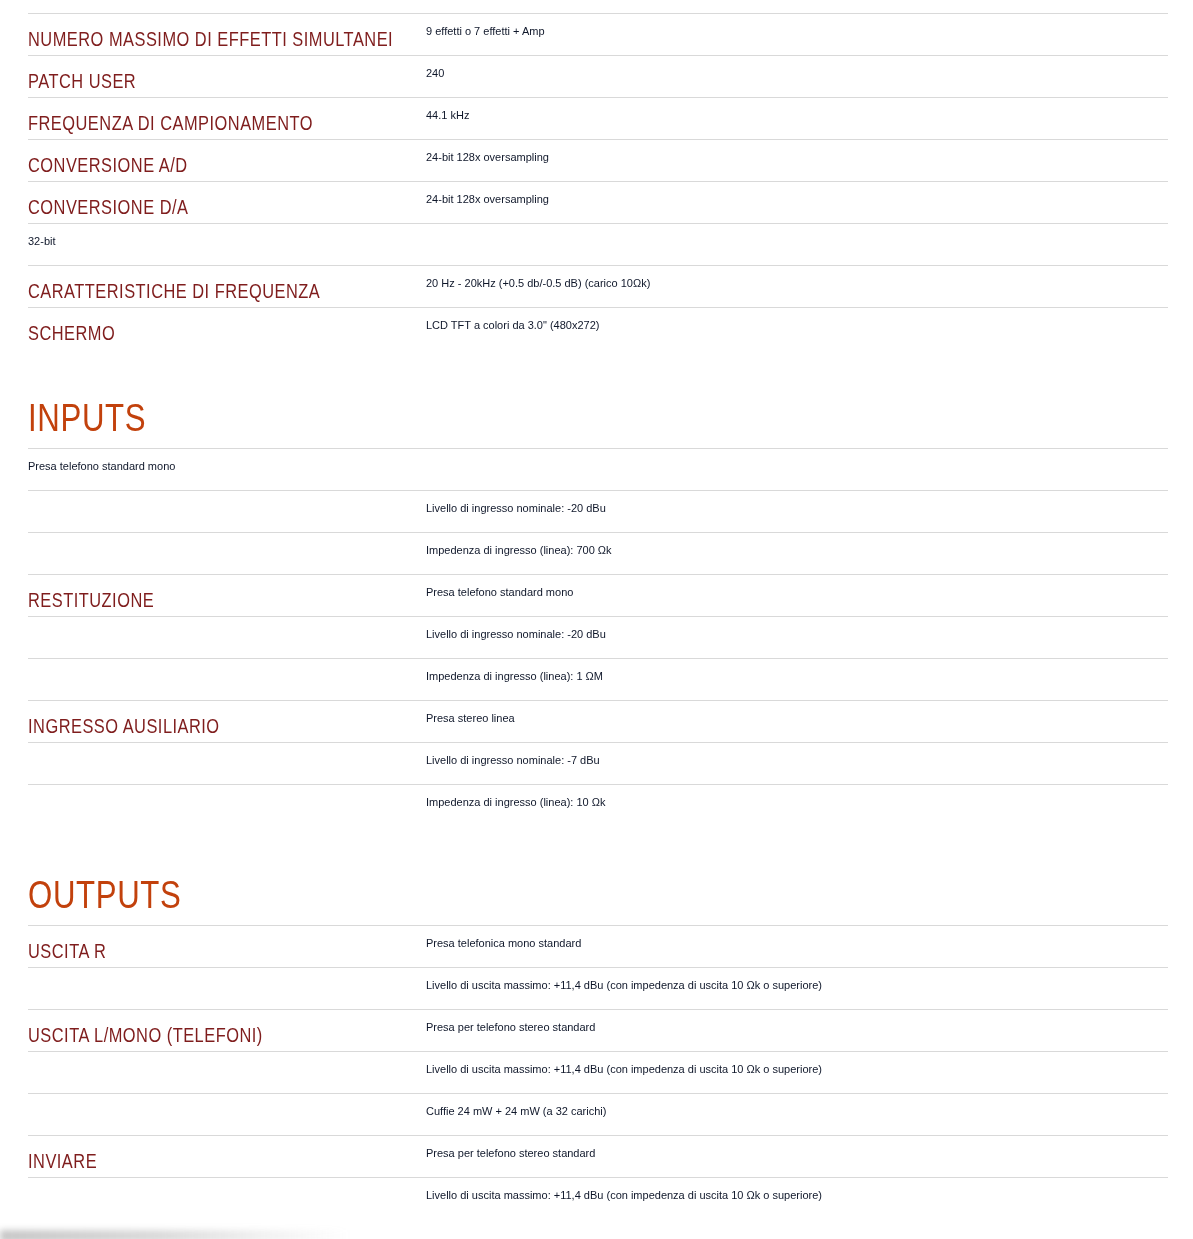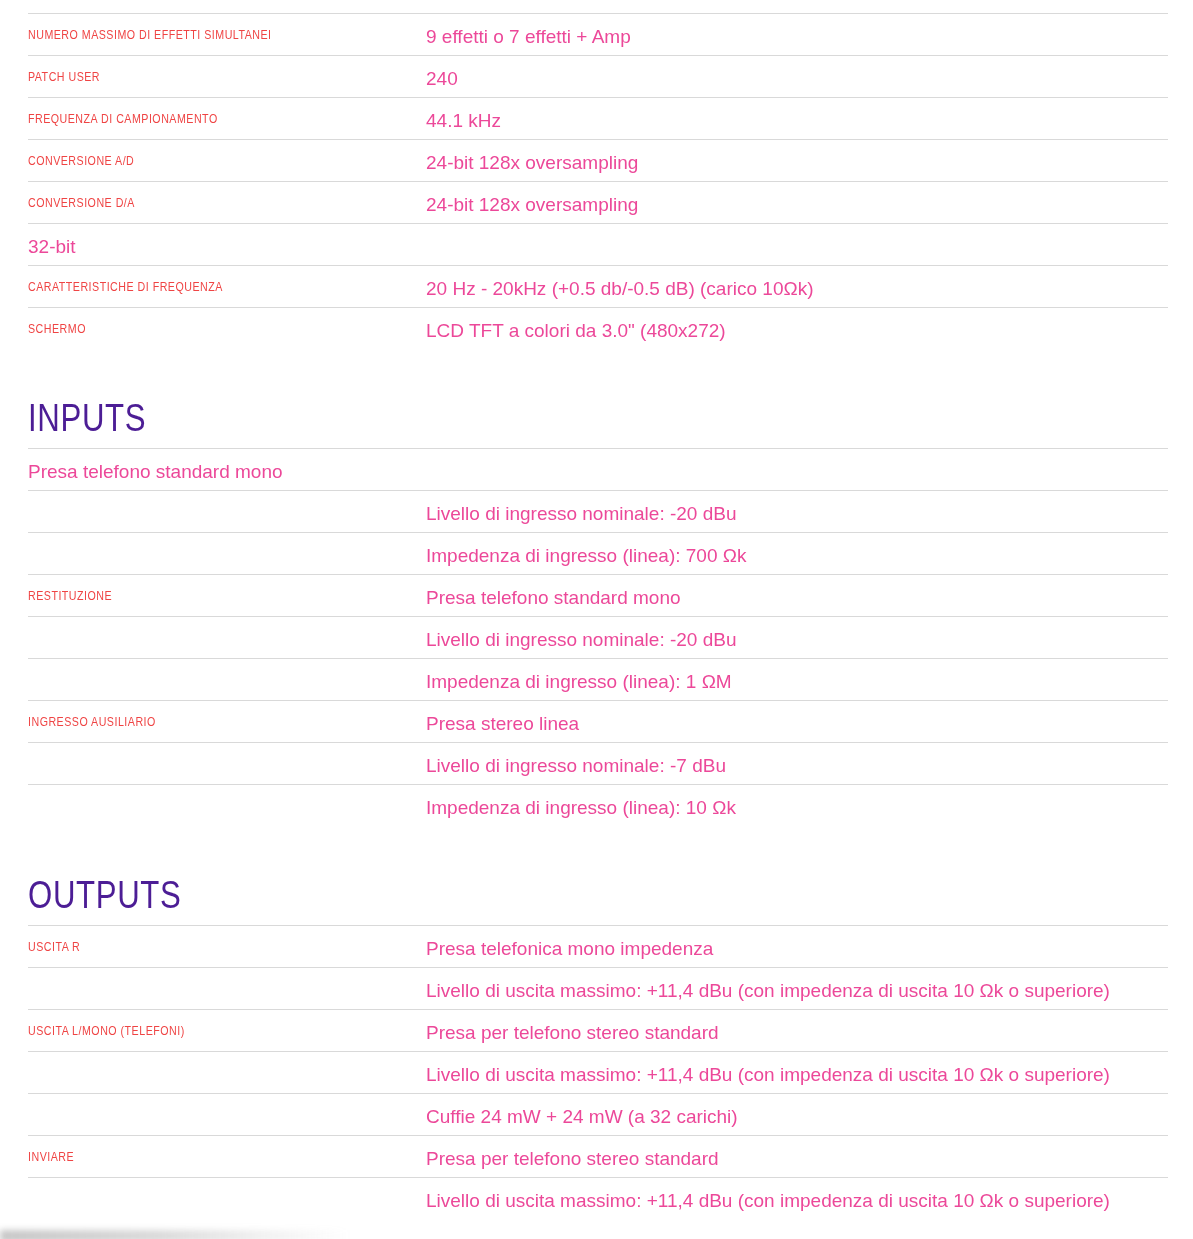--- a/index.html
+++ b/index.html
@@ -17,53 +17,53 @@
   }
   .spec-page {
     padding: 13px 25px 0 28px;
   }
   .section-heading {
     margin: 0;
     padding: 50px 0 11px 0;
     font-size: 38px;
     line-height: 1.0;
     font-weight: 400;
-    color: #4c1d95;
+    color: #c2410c;
   }
   .condensed {
     display: inline-block;
     transform: scaleX(0.82);
     transform-origin: 0 50%;
     white-space: nowrap;
     letter-spacing: 0.8px;
   }
   .spec-row {
     display: flex;
     align-items: flex-start;
     min-height: 42px;
     border-top: 1px solid #d9d9d9;
   }
   .spec-label {
     flex: 0 0 398px;
     width: 398px;
     padding-top: 14px;
-    font-size: 13px;
+    font-size: 20px;
     line-height: 1.1;
     font-weight: 400;
-    color: #ef4444;
+    color: #7f1d1d;
     white-space: nowrap;
     overflow: visible;
   }
   .spec-label .condensed { letter-spacing: 0.6px; }
   .spec-value {
     flex: 1 1 auto;
     padding-top: 11px;
-    font-size: 19px;
+    font-size: 11px;
     line-height: 1.25;
-    color: #ec4899;
+    color: #0f172a;
   }
   .bottom-shadow {
     position: absolute;
     left: 0;
     bottom: -3px;
     width: 350px;
     height: 12px;
     background: linear-gradient(to right,
       rgba(90,90,90,0.34) 0%,
       rgba(110,110,110,0.26) 45%,
@@ -146,21 +146,21 @@
         </div>
         <div class="spec-row">
           <div class="spec-label"><span class="condensed"></span></div>
           <div class="spec-value">Impedenza di ingresso (linea): 10 Ωk</div>
         </div>
       </section>
       <section class="spec-section">
         <h2 class="section-heading"><span class="condensed">OUTPUTS</span></h2>
         <div class="spec-row">
           <div class="spec-label"><span class="condensed">USCITA R</span></div>
-          <div class="spec-value">Presa telefonica mono impedenza</div>
+          <div class="spec-value">Presa telefonica mono standard</div>
         </div>
         <div class="spec-row">
           <div class="spec-label"><span class="condensed"></span></div>
           <div class="spec-value">Livello di uscita massimo: +11,4 dBu (con impedenza di uscita 10 Ωk o superiore)</div>
         </div>
         <div class="spec-row">
           <div class="spec-label"><span class="condensed">USCITA L/MONO (TELEFONI)</span></div>
           <div class="spec-value">Presa per telefono stereo standard</div>
         </div>
         <div class="spec-row">

